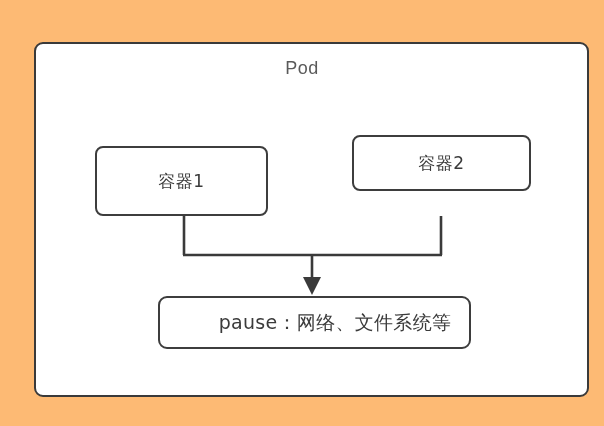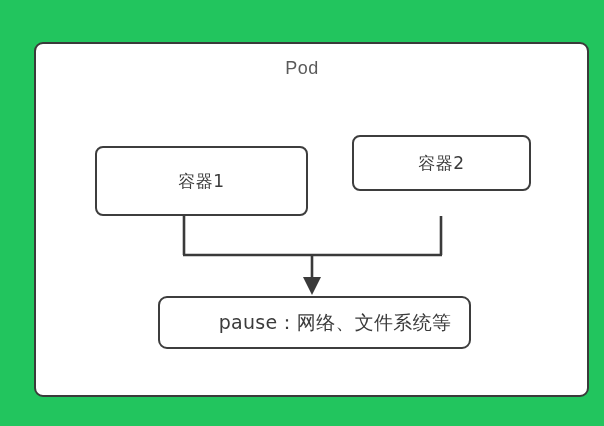--- a/index.html
+++ b/index.html
@@ -14,21 +14,21 @@
     overflow: hidden;
     position: relative;
   }
 
   #diagram-canvas {
     position: absolute;
     left: 0;
     top: 0;
     width: 604px;
     height: 426px;
-    background: #22c55e;
+    background: #fdba74;
   }
 
   
   .pod-box {
     position: absolute;
     left: 34px;
     top: 42px;
     width: 555px;
     height: 355px;
     box-sizing: border-box;
@@ -66,21 +66,21 @@
     font-size: 17px;
     color: #3b3b3b;
     font-family: "DejaVu Sans", "Liberation Sans", sans-serif;
     white-space: nowrap;
     letter-spacing: 0.5px;
   }
 
   #box-container-1 {
     left: 95px;
     top: 146px;
-    width: 213px;
+    width: 173px;
     height: 70px;
   }
 
   #box-container-2 {
     left: 352px;
     top: 135px;
     width: 179px;
     height: 56px;
   }
 

